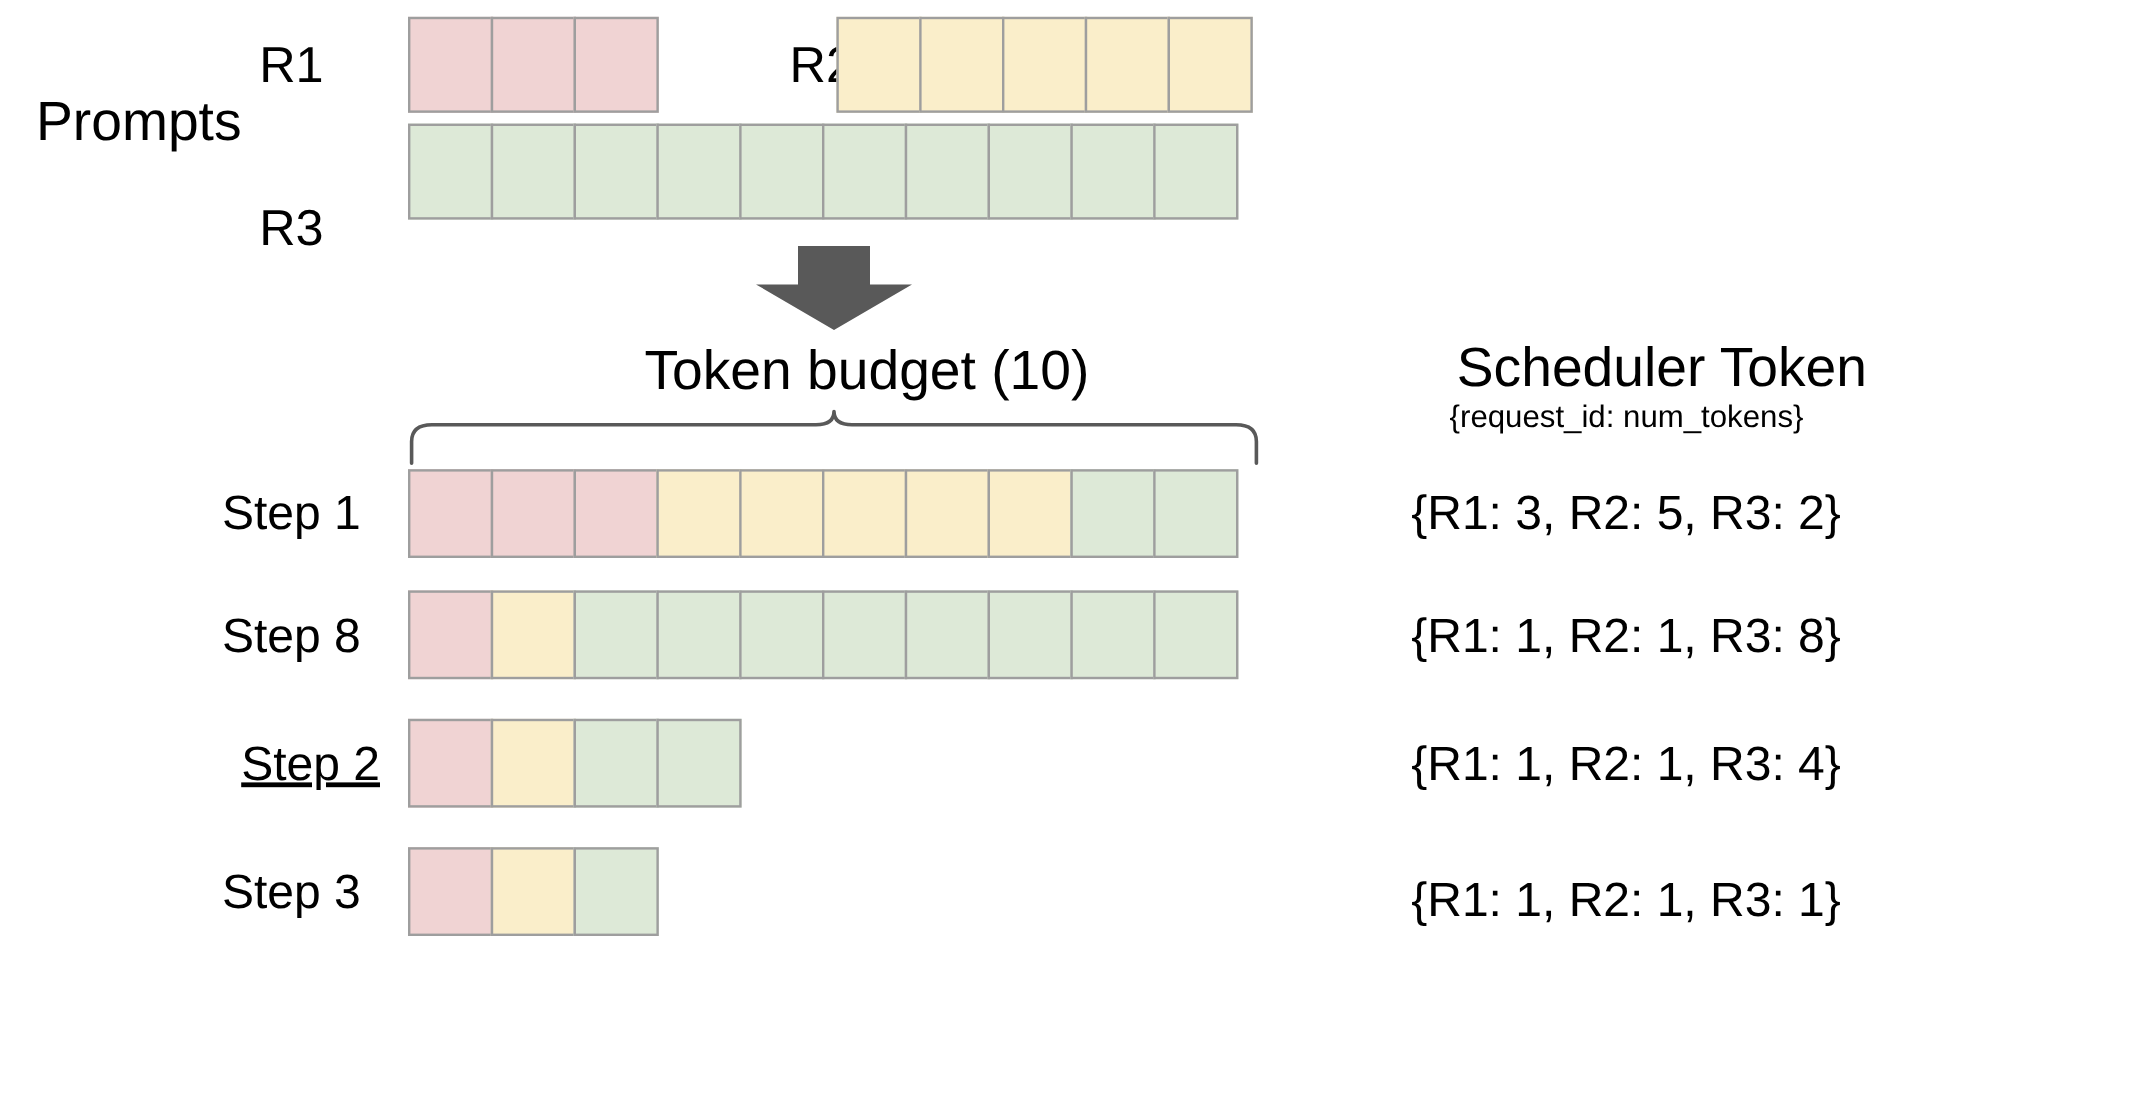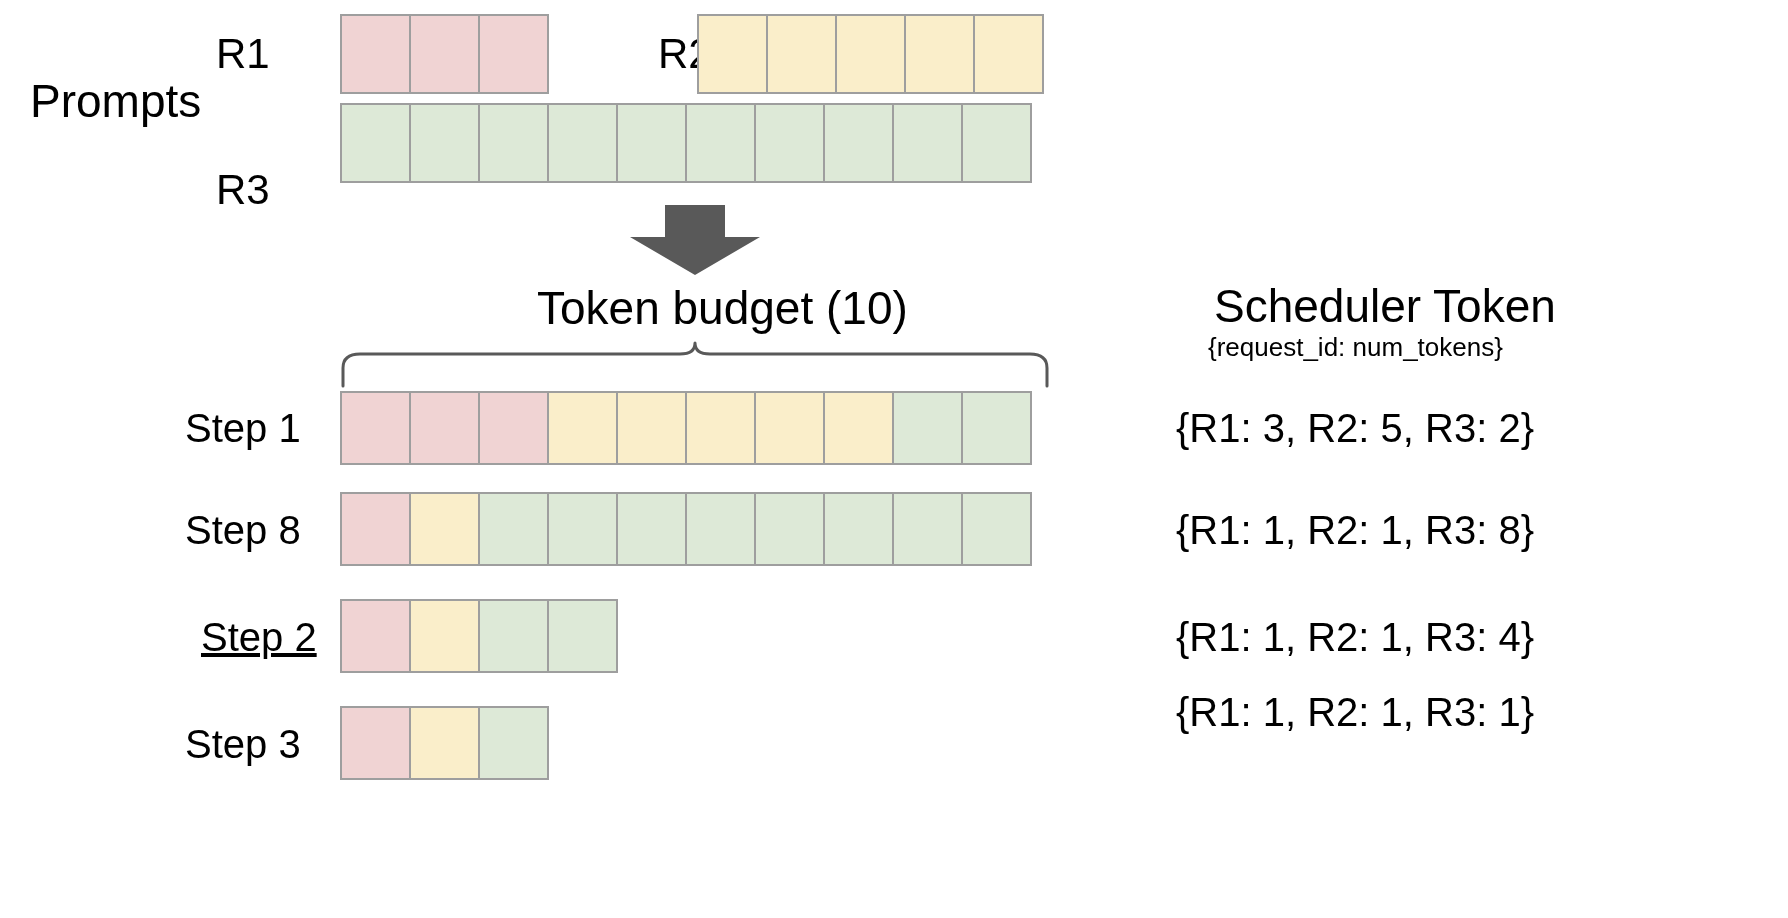--- a/index.html
+++ b/index.html
@@ -168,13 +168,13 @@
 <div class="abs label-md" style="left:1176px; top:617px;">{R1: 1, R2: 1, R3: 4}</div>
 
 <div class="abs label-md" style="left:185px; top:724px;">Step 3</div>
 
 <div class="abs token-row" id="step-row-3" style="left:340px; top:706px; height:74px;">
     <div class="cell" style="width: 71px; background: rgb(240, 211, 211);"></div>
     <div class="cell" style="width: 71px; background: rgb(250, 238, 202);"></div>
     <div class="cell" style="width: 71px; background: rgb(221, 233, 215);"></div>
   </div>
 
-<div class="abs label-md" style="left:1176px; top:692px;">{R1: 1, R2: 1, R3: 1}</div>
+<div class="abs label-md" style="left:1176px; top:730px;">{R1: 1, R2: 1, R3: 1}</div>
 
 </body></html>

